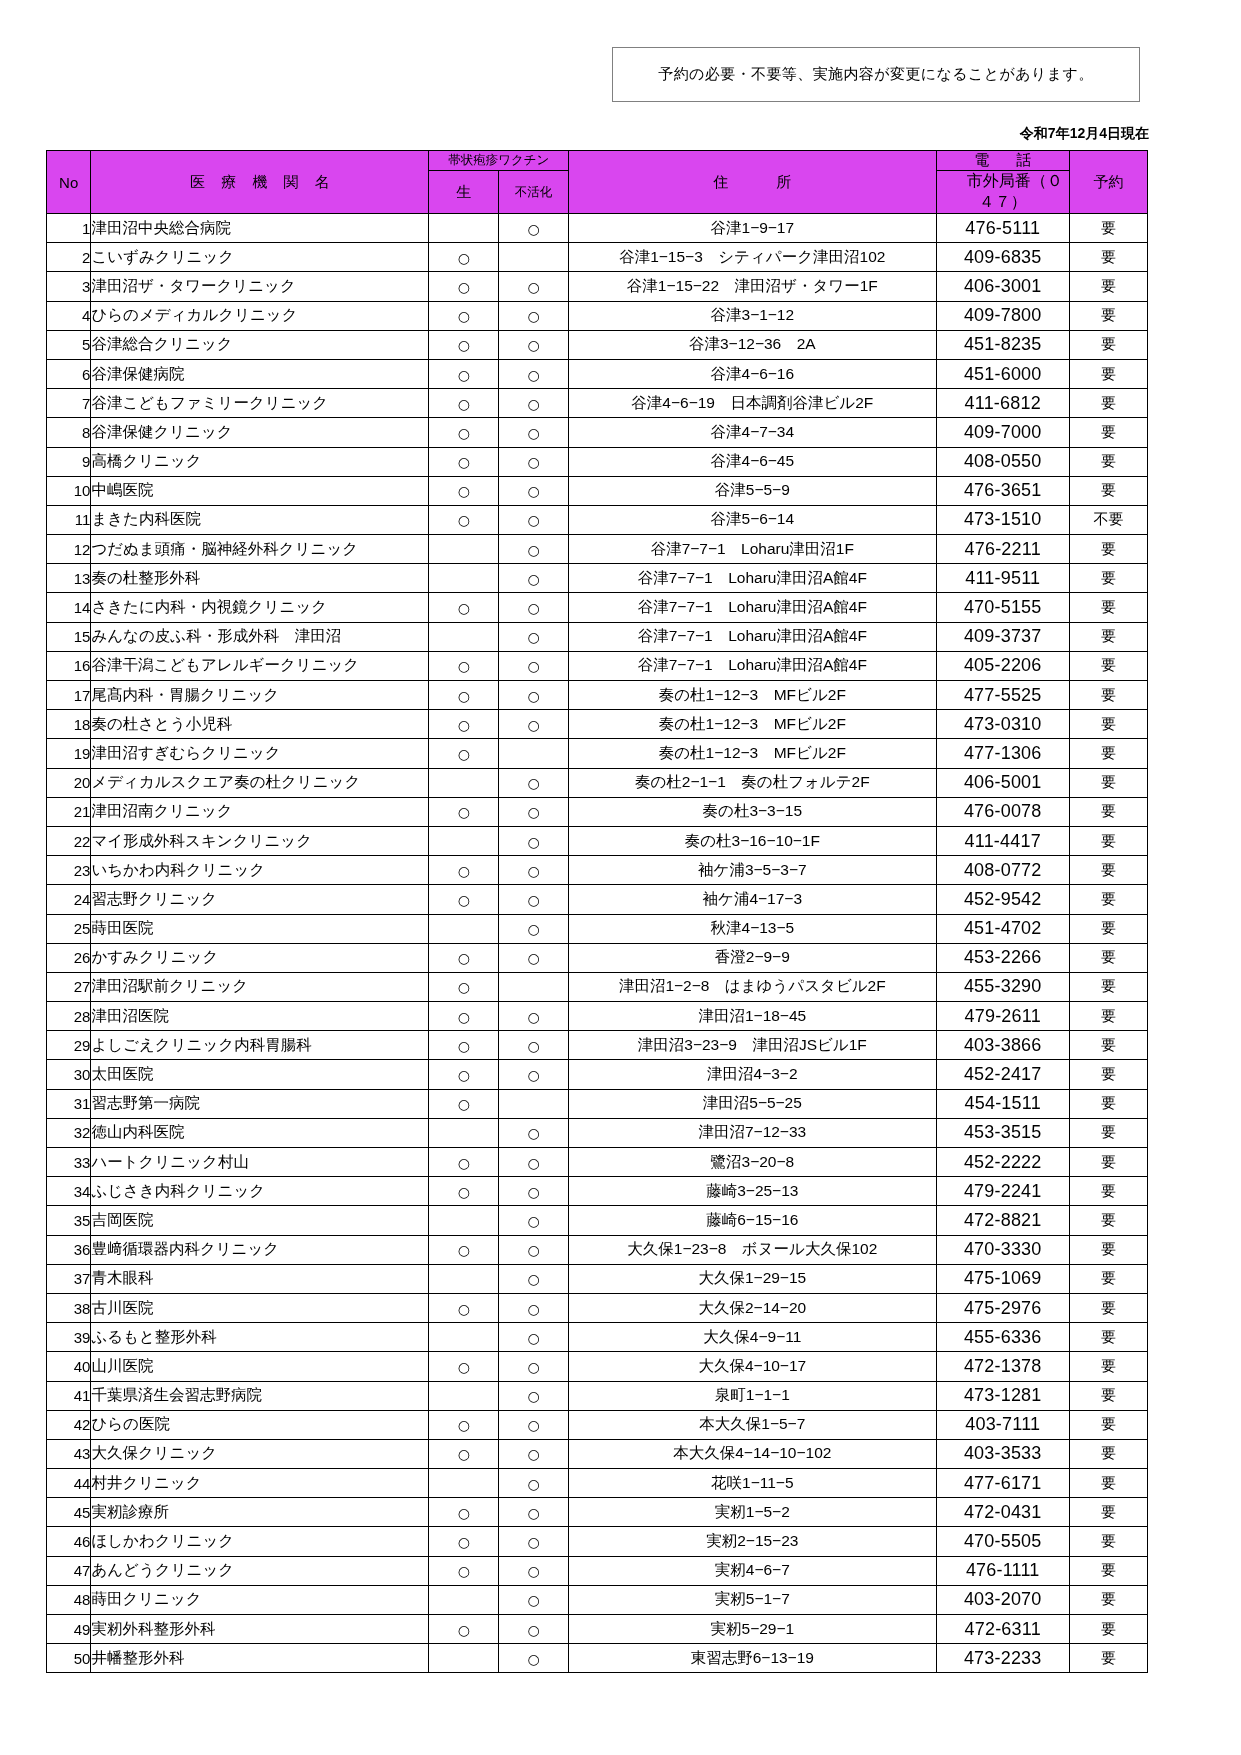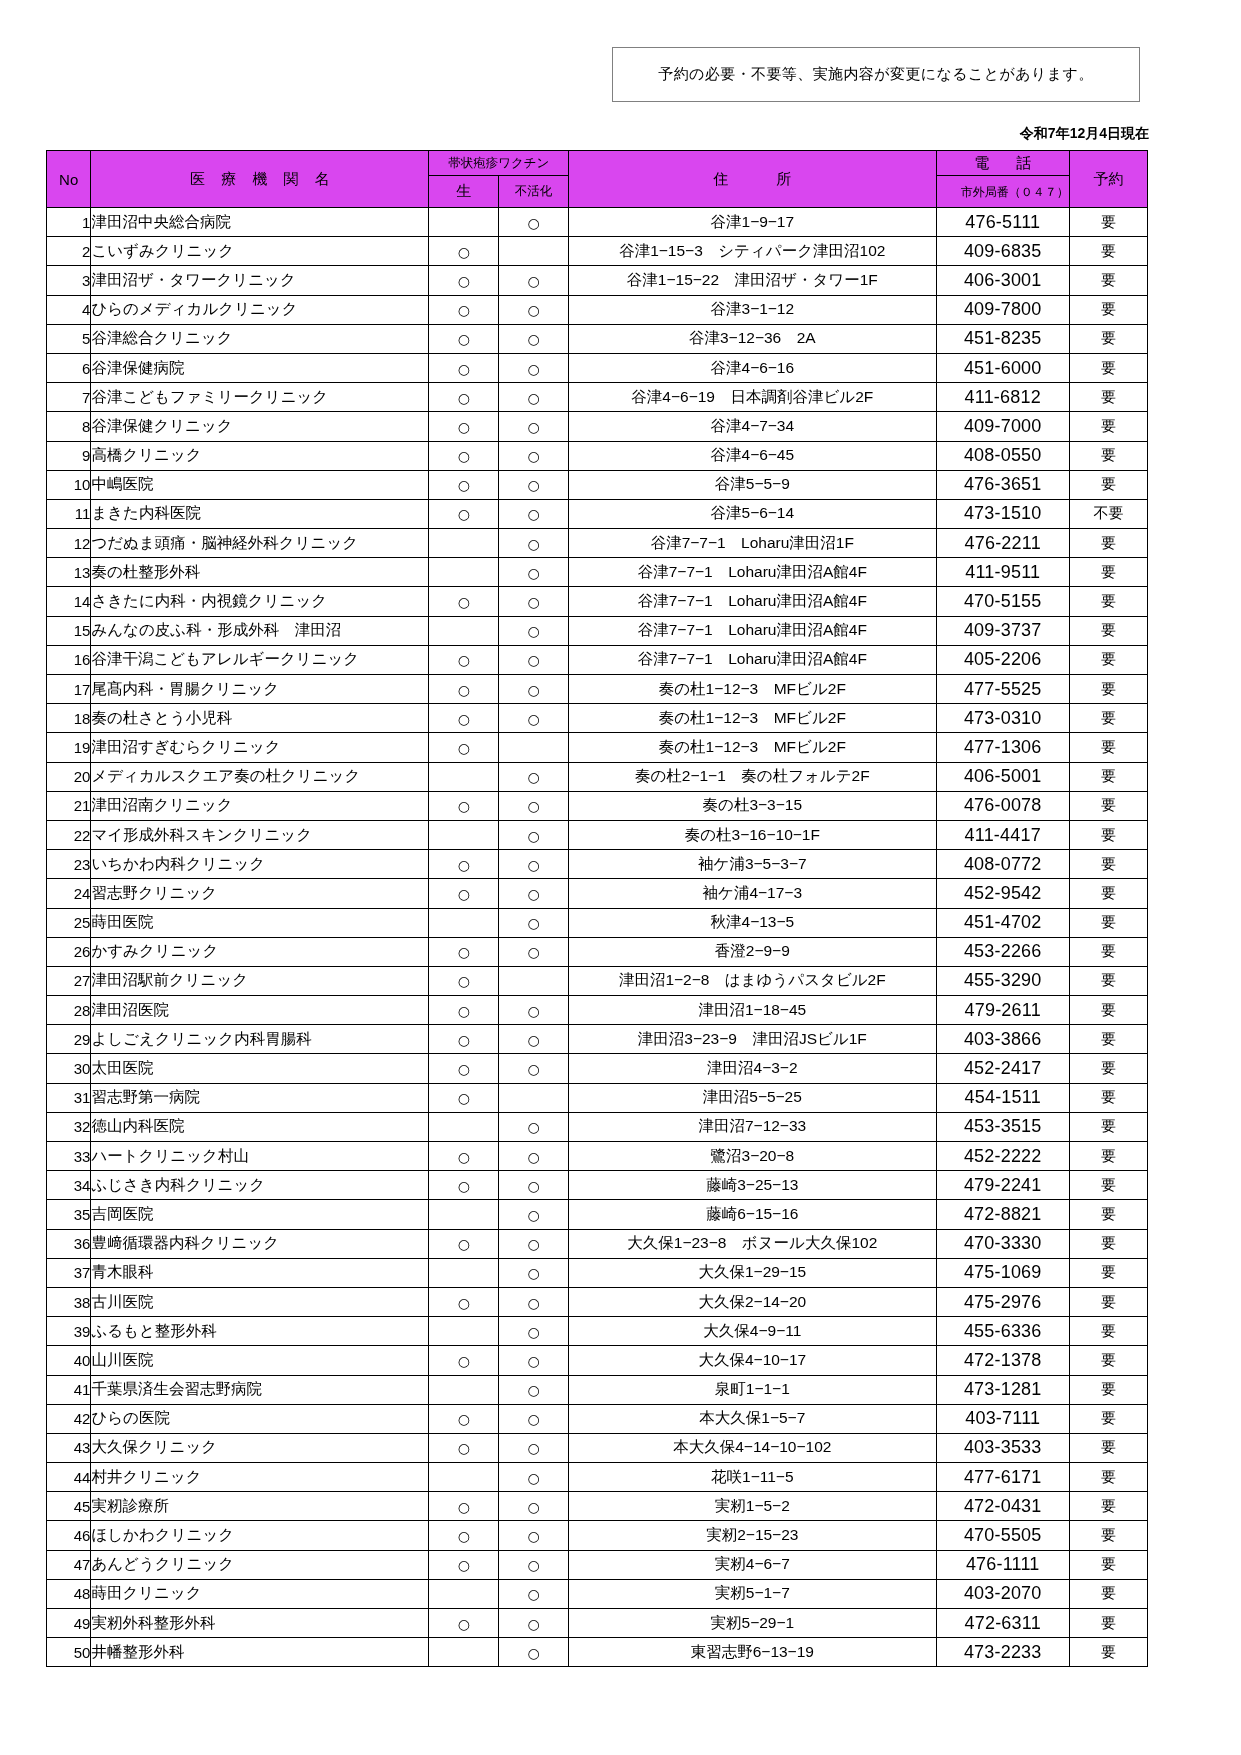--- a/index.html
+++ b/index.html
@@ -98,21 +98,21 @@
 
   .hdr-tall { height: 57px; }
   .hdr-sub  { height: 32px; }
 
   .spaced {
     letter-spacing: 6px;
     padding-left: 6px;
   }
   .hdr-small { font-size: 12.5px; }
   .hdr-tel-sub {
-    font-size: 12px;
+    font-size: 16px;
     letter-spacing: 0px;
     margin-left: 24px;
   }
 
   tbody tr { height: 29.2px; }
   td.c-no {
     text-align: right;
     padding-right: 7px;
     font-size: 15px;
   }

